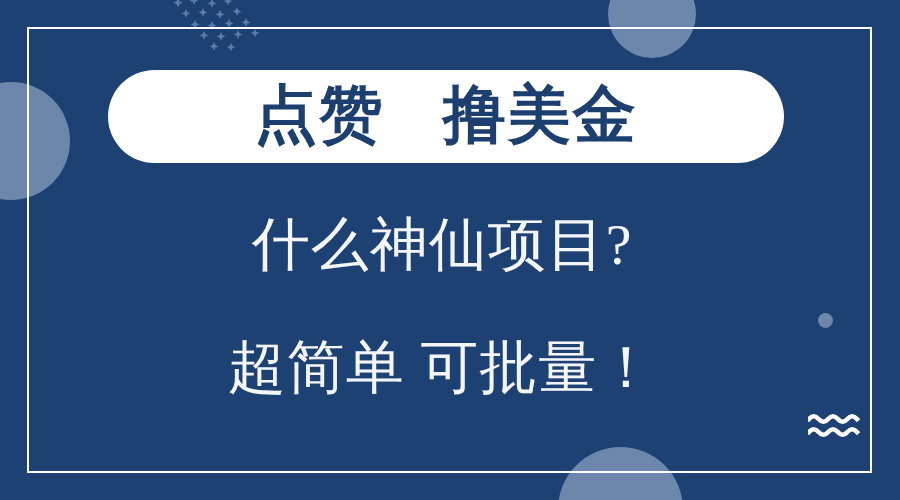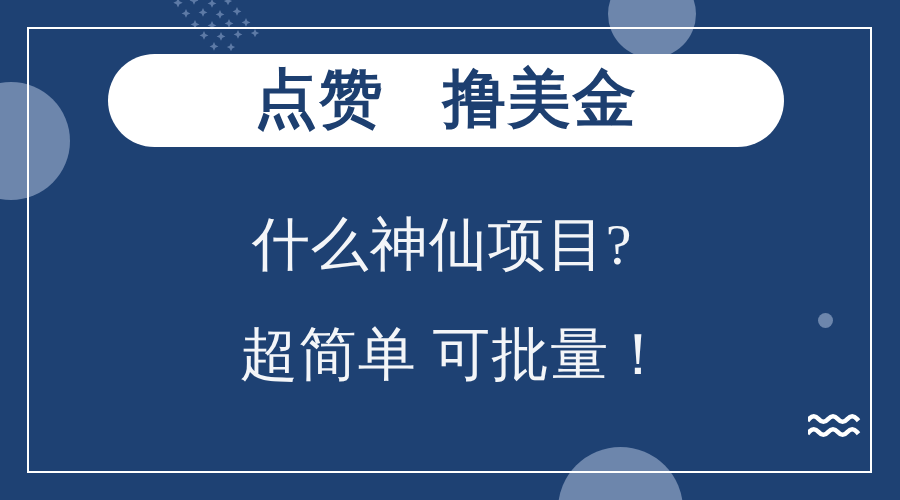--- a/index.html
+++ b/index.html
@@ -71,21 +71,21 @@
     width: 845px;
     height: 446px;
     border: 2px solid #ffffff;
     box-sizing: border-box;
     pointer-events: none;
   }
 
   .headline-pill {
     position: absolute;
     left: 108px;
-    top: 54px;
+    top: 70px;
     width: 676px;
     height: 93px;
     background: #ffffff;
     border-radius: 47px;
     display: flex;
     align-items: center;
     justify-content: center;
   }
   .headline-text {
     color: #1d3f70;
@@ -107,24 +107,23 @@
     font-weight: normal;
     white-space: pre;
     line-height: 1;
   }
   .subline-1 {
     top: 216px;
     font-size: 58px;
     letter-spacing: 1px;
   }
   .subline-2 {
-    top: 326px;
+    top: 339px;
     font-size: 58px;
     letter-spacing: 1px;
-    padding-left: 12px;
   }
 
   
   .wave-mark {
     position: absolute;
     left: 808px;
     top: 412px;
     width: 58px;
     height: 28px;
   }

